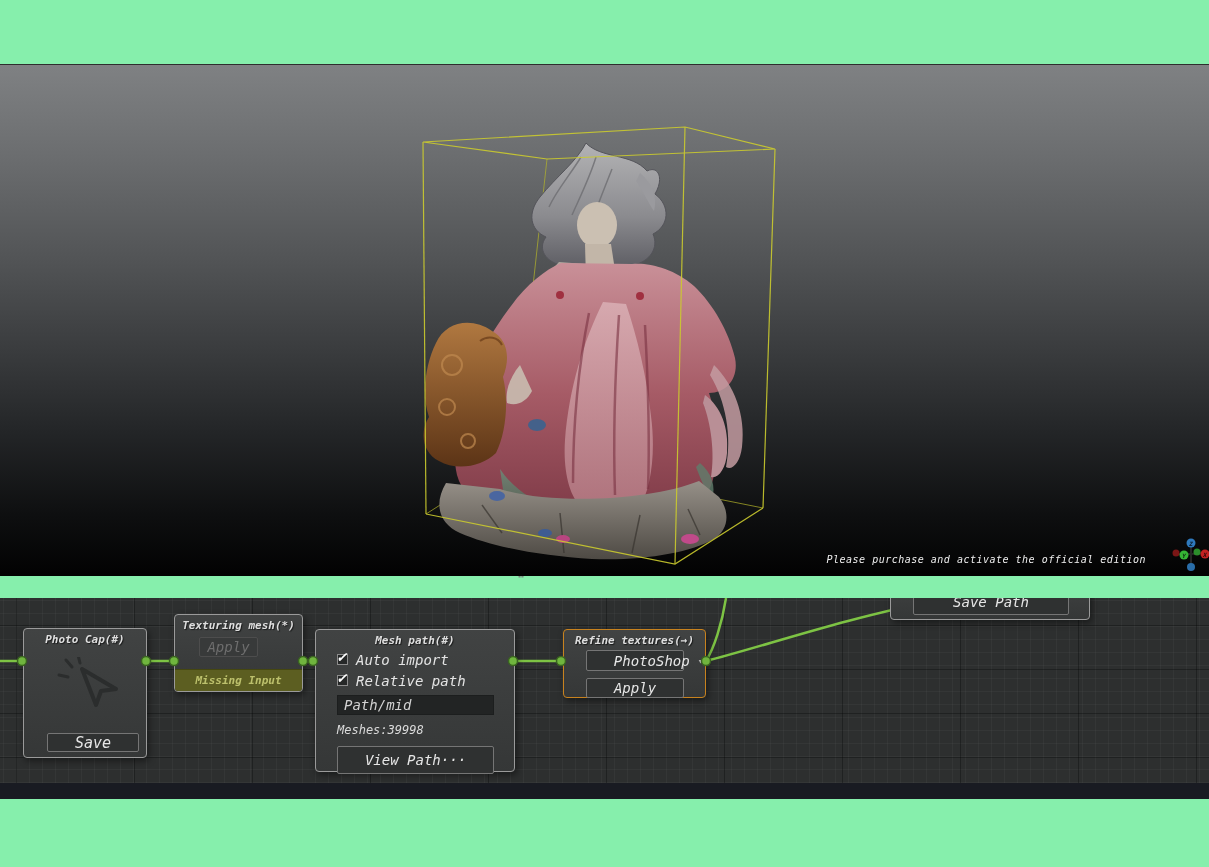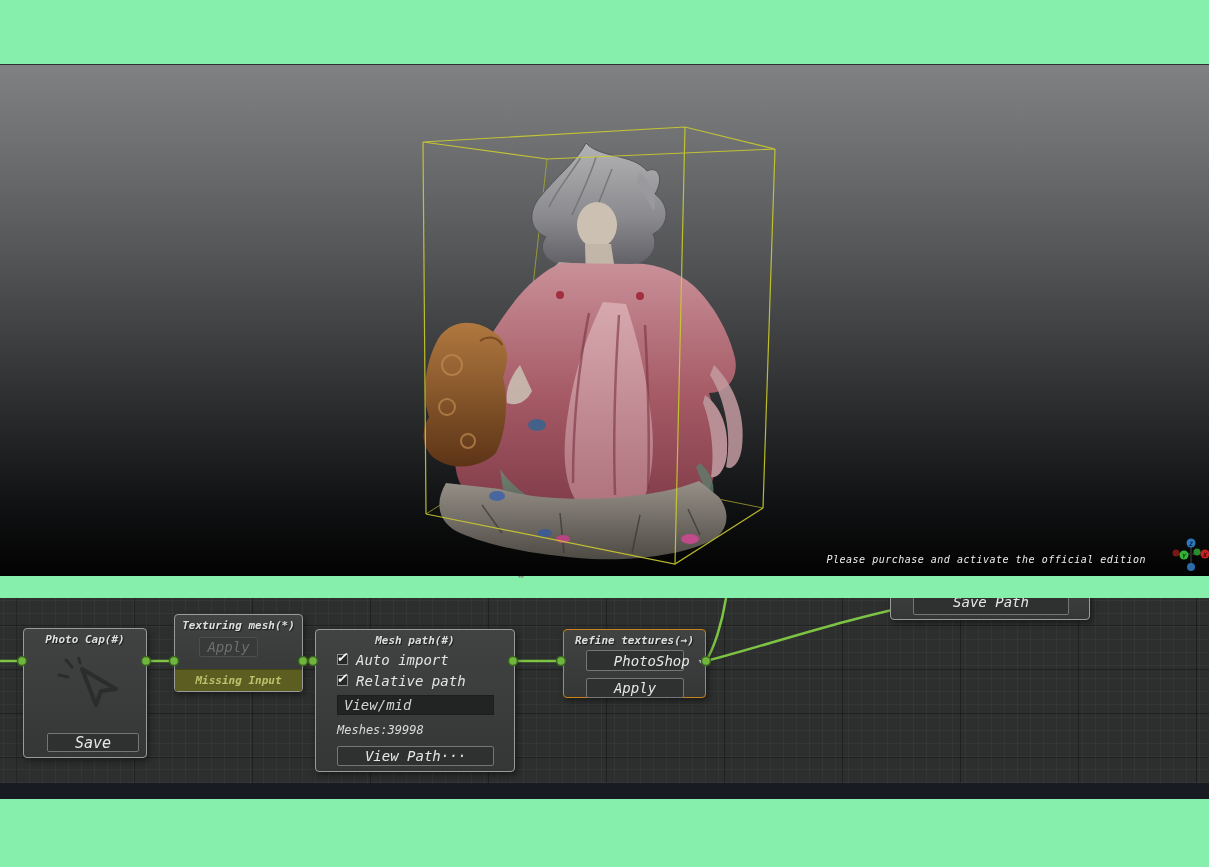--- a/index.html
+++ b/index.html
@@ -237,23 +237,23 @@
             <span class="cb-check">✓</span>
           </span>
         <span>Auto import</span>
       </div>
       <div class="cb-row" style="top:42px;">
         <span class="cb-box">
             <span class="cb-check">✓</span>
           </span>
         <span>Relative path</span>
       </div>
-      <div class="text-field" style="left:21px; top:65px; width:157px; height:20px;">View/mid</div>
+      <div class="text-field" style="left:21px; top:65px; width:157px; height:20px;">Path/mid</div>
       <div class="static-label" style="left:21px; top:93px;">Meshes:39998</div>
-      <div class="btn" style="left:21px; top:116px; width:157px; height:20px;">View Path···</div>
+      <div class="btn" style="left:21px; top:116px; width:157px; height:28px;">View Path···</div>
     </div>
 
     <div class="node active" style="left:563px; top:31px; width:143px; height:69px;">
       <div class="node-title">Refine textures(→)</div>
       <div class="btn" style="left:22px; top:20px; width:98px; height:21px;padding-left:47px;">
         <span>PhotoShop</span>
         <span class="caret">▾</span>
       </div>
       <div class="btn" style="left:22px; top:48px; width:98px; height:20px;">Apply</div>
     </div>

